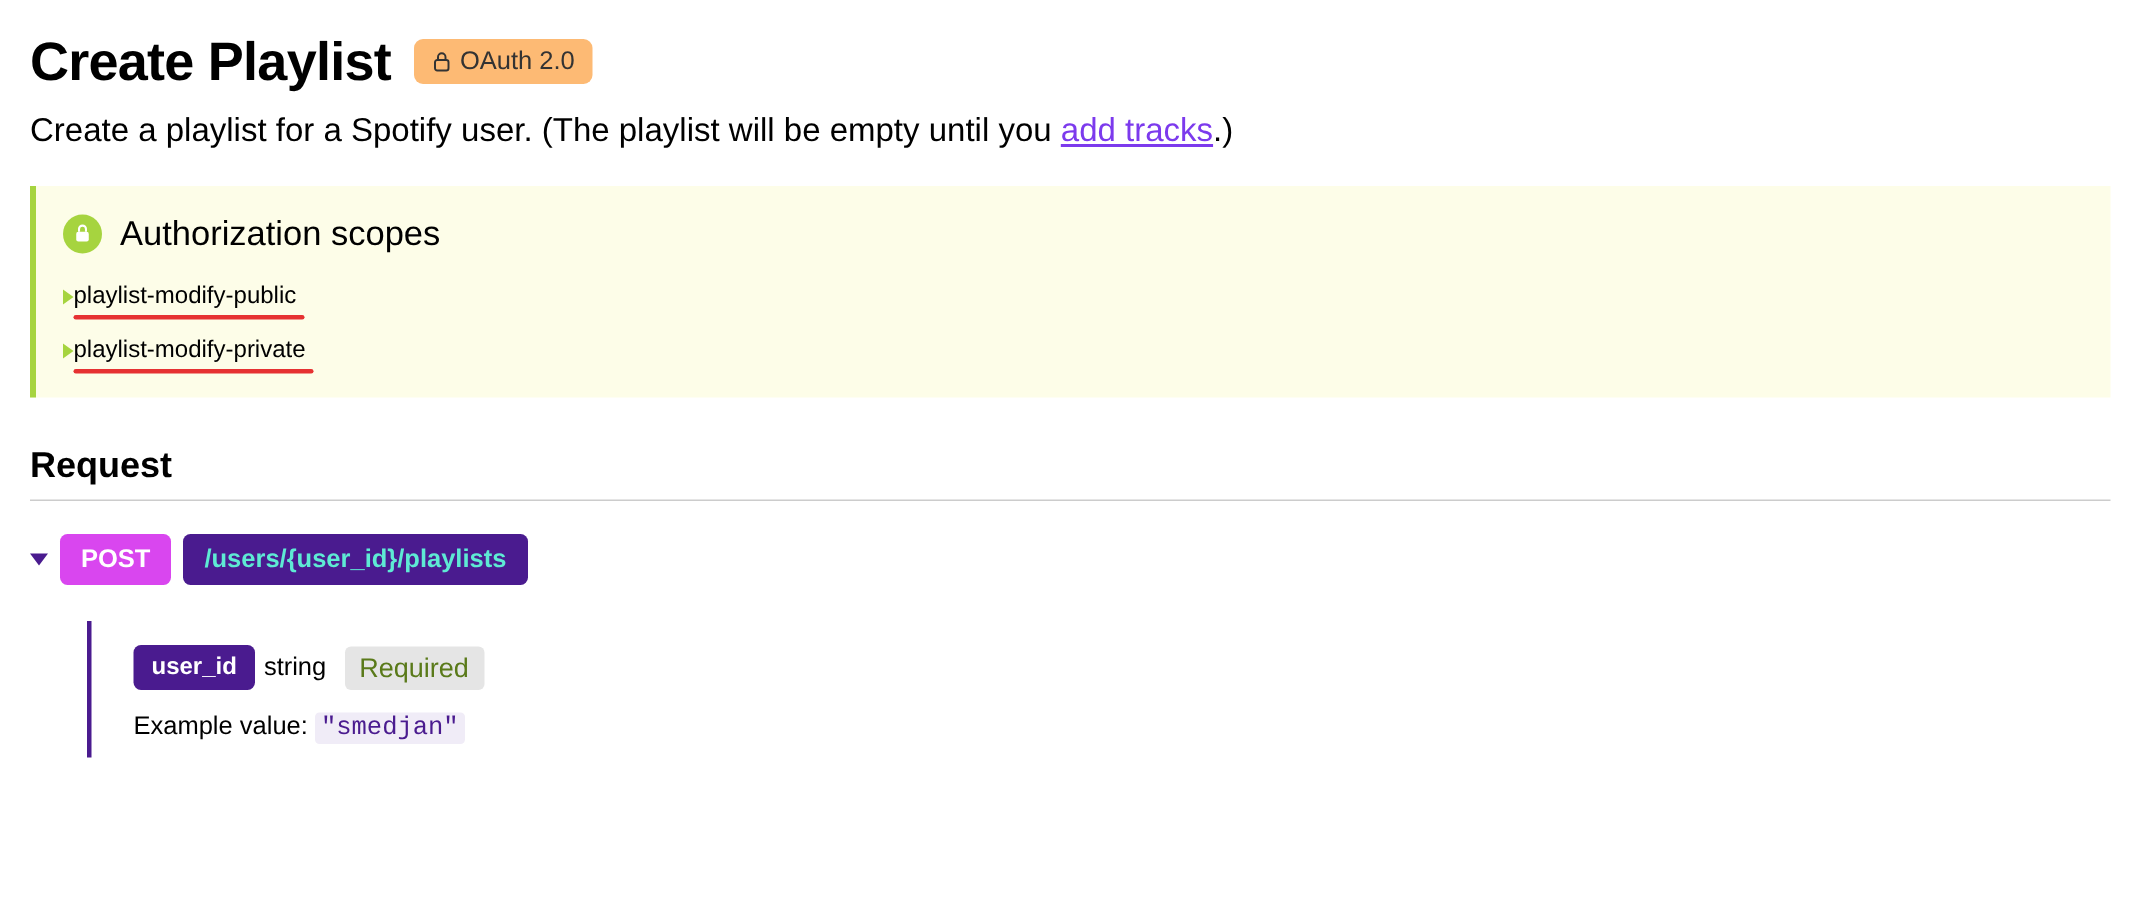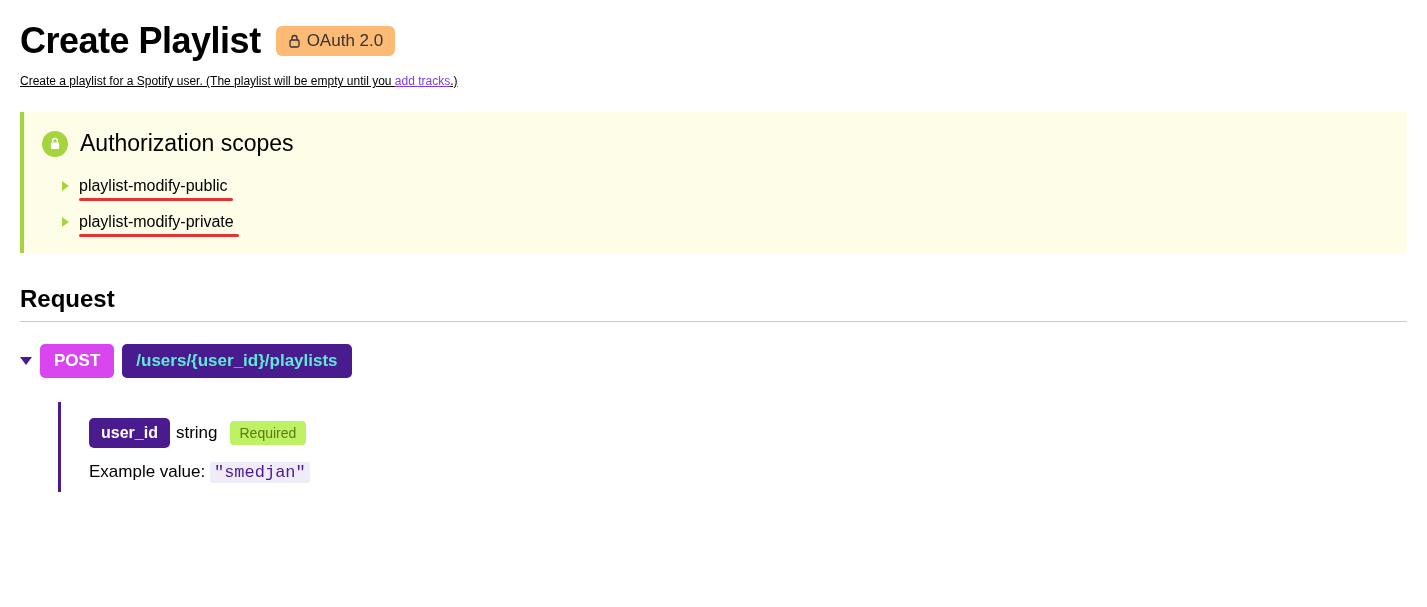--- a/index.html
+++ b/index.html
@@ -33,24 +33,23 @@
       padding: 5px 12px;
       border-radius: 6px;
       font-size: 17px;
       color: #333;
     }
     .lock-svg {
       width: 13px;
       height: 14px;
     }
     .description {
-      font-size: 12px;
+      font-size: 22px;
       margin-bottom: 24px;
       color: #000;
-      text-decoration: underline;
     }
     .link {
       color: #7c3aed;
       text-decoration: underline;
     }
     .auth-box {
       background: #fdfde8;
       border-left: 4px solid #a6d43f;
       padding: 18px 20px 22px 18px;
       margin-bottom: 32px;
@@ -74,22 +73,21 @@
       width: 12px;
       height: 13px;
     }
     .auth-title {
       font-size: 23px;
       color: #000;
     }
     .scope-item {
       display: flex;
       align-items: center;
-      gap: 10px;
-      margin-left: 20px;
+      margin-left: 0;
       margin-bottom: 18px;
       position: relative;
     }
     .scope-item:last-child {
       margin-bottom: 0;
     }
     .triangle-right {
       width: 0;
       height: 0;
       border-top: 5px solid transparent;
@@ -168,25 +166,25 @@
       font-weight: 700;
       padding: 6px 12px;
       border-radius: 5px;
       font-size: 16px;
     }
     .param-type {
       font-size: 17px;
       color: #000;
     }
     .required-badge {
-      background: #bef264;
+      background: #e5e5e5;
       color: #5a7a1a;
       padding: 4px 10px;
       border-radius: 4px;
-      font-size: 14px;
+      font-size: 18px;
       font-weight: 500;
       margin-left: 6px;
     }
     .param-desc {
       font-size: 17px;
       margin-bottom: 10px;
     }
     .example-row {
       font-size: 17px;
     }

